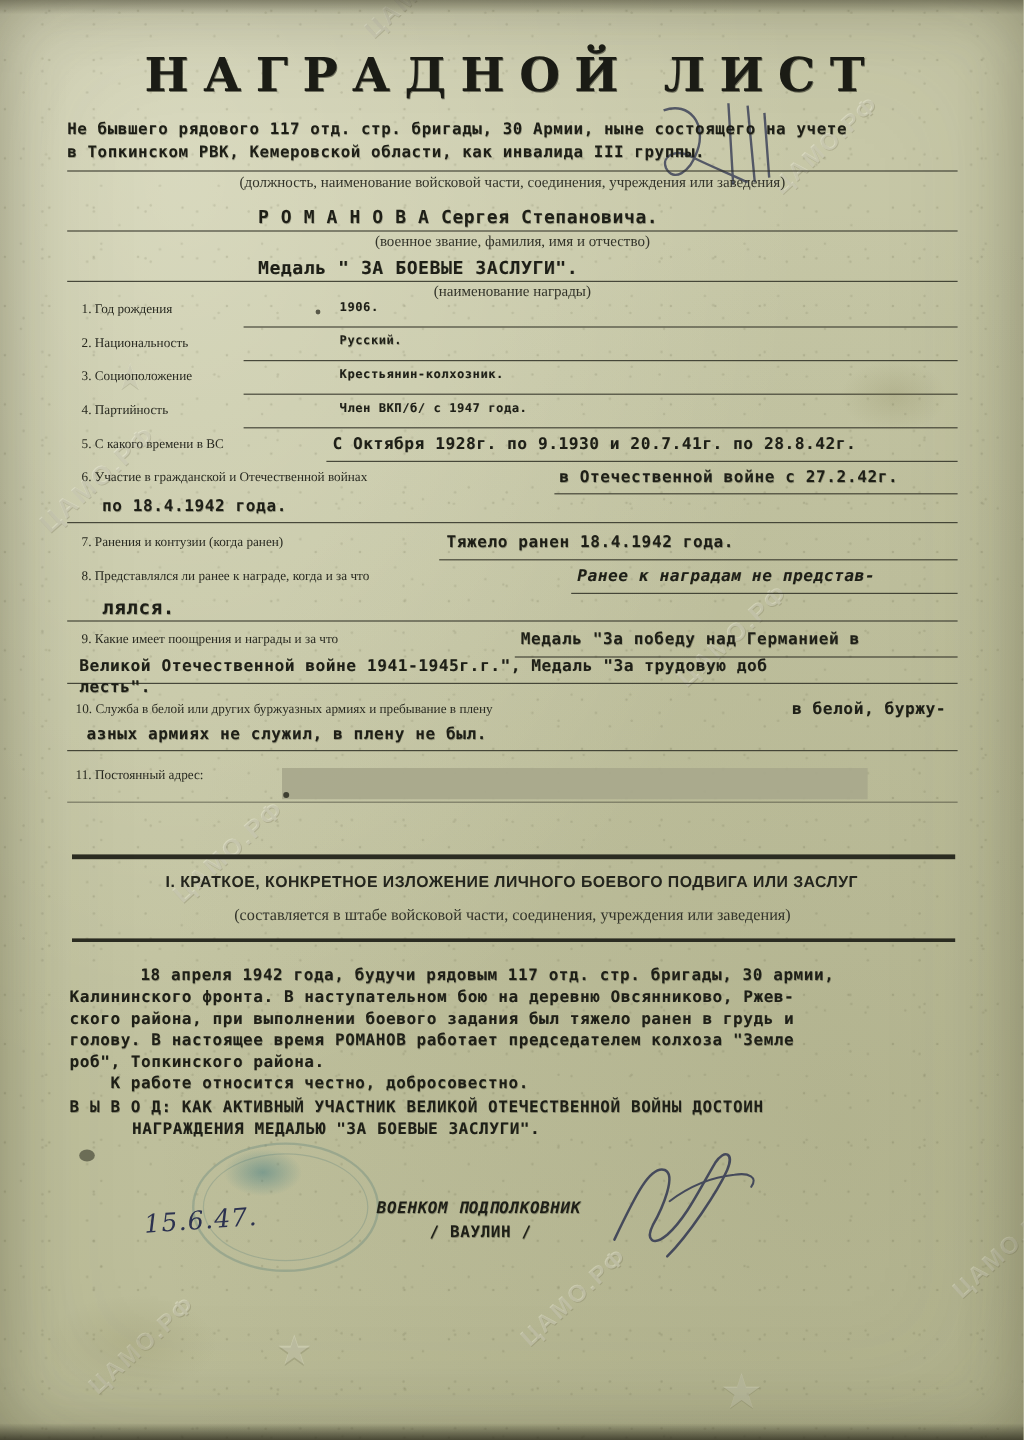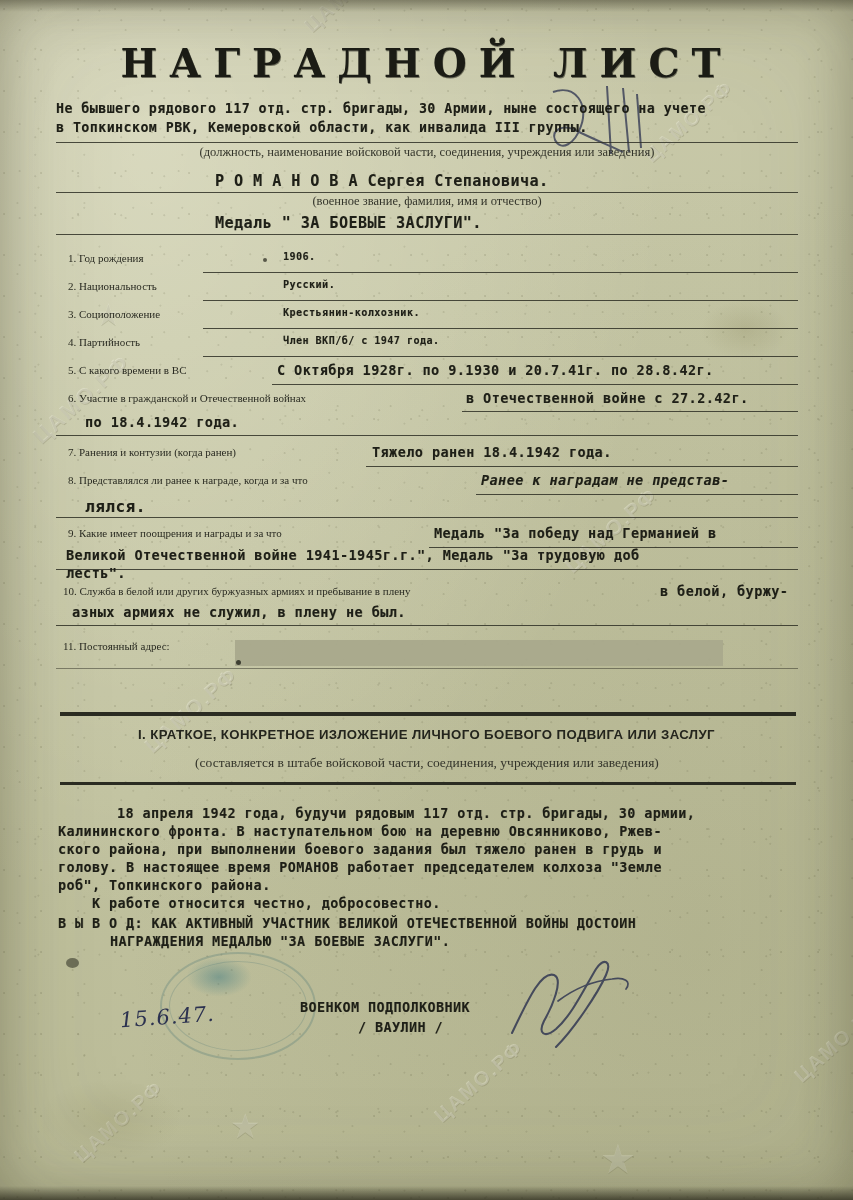--- a/index.html
+++ b/index.html
@@ -162,20 +162,21 @@
   <div class="hdrline tw" style="top:120px;">в Топкинском РВК, Кемеровской области, как инвалида III группы.</div>
   <div class="rule" style="left:56px;top:142px;width:742px;"></div>
   <div class="cap abs" style="left:56px;top:145px;width:742px;">(должность, наименование войсковой части, соединения, учреждения или заведения)</div>
 
   <div class="val tw" style="left:215px;top:172px;font-size:15px;">Р О М А Н О В А  Сергея  Степановича.</div>
   <div class="rule" style="left:56px;top:192px;width:742px;"></div>
   <div class="cap abs" style="left:56px;top:194px;width:742px;">(военное звание, фамилия, имя и отчество)</div>
 
   <div class="val tw" style="left:215px;top:214px;font-size:15px;">Медаль " ЗА  БОЕВЫЕ  ЗАСЛУГИ".</div>
   <div class="rule" style="left:56px;top:234px;width:742px;"></div>
+  <div class="cap abs" style="left:56px;top:236px;width:742px;">(наименование награды)</div>
 
   <div class="numlbl pr" style="left:68px;top:252px;">
     <span>1.</span> <span>Год рождения</span>
   </div>
   <div class="val tw" style="left:283px;top:251px;">1906.</div>
   <div class="rule" style="left:203px;top:272px;width:595px;"></div>
 
   <div class="numlbl pr" style="left:68px;top:280px;">
     <span>2.</span> <span>Национальность</span>
   </div>
@@ -255,21 +256,21 @@
   <div class="body-line tw" style="left:58px;top:860px;">голову. В настоящее время РОМАНОВ работает председателем колхоза "Земле</div>
   <div class="body-line tw" style="left:58px;top:878px;">роб", Топкинского района.</div>
   <div class="body-line tw" style="left:92px;top:896px;">К работе относится честно, добросовестно.</div>
 
   <div class="body-line tw" style="left:58px;top:916px;">В Ы В О Д: КАК АКТИВНЫЙ УЧАСТНИК ВЕЛИКОЙ ОТЕЧЕСТВЕННОЙ ВОЙНЫ ДОСТОИН</div>
   <div class="body-line tw" style="left:110px;top:934px;">НАГРАЖДЕНИЯ МЕДАЛЬЮ "ЗА БОЕВЫЕ ЗАСЛУГИ".</div>
 
   <div id="stamp"></div>
   <div id="stamp-ink"></div>
 
-  <div class="body-line tw" style="left:300px;top:1000px;">ВОЕНКОМ  ПОДПОЛКОВНИК</div>
+  <div class="body-line tw" style="left:314px;top:1000px;font-style:italic;">ВОЕНКОМ  ПОДПОЛКОВНИК</div>
   <div class="body-line tw" style="left:358px;top:1020px;">/ ВАУЛИН /</div>
   <div id="date-hand" class="hand">15.6.47.</div>
 
   <svg id="sig-swirl" viewBox="0 0 140 100">
     <path d="M12,78 C30,40 42,16 54,20 C64,24 52,52 44,66 C38,78 44,84 56,74
              C72,60 84,34 96,14 C104,2 112,6 106,20 C98,38 74,74 56,92" fill="none" stroke="#2d3350" stroke-width="2.1" stroke-linecap="round"></path>
     <path d="M58,46 C74,34 92,26 112,24 C124,22 132,26 126,34" fill="none" stroke="#2d3350" stroke-width="1.7" stroke-linecap="round"></path>
   </svg>
 
   <div class="smudge" style="left:236px;top:660px;width:5px;height:5px;background:#23241a;opacity:.8;"></div>

